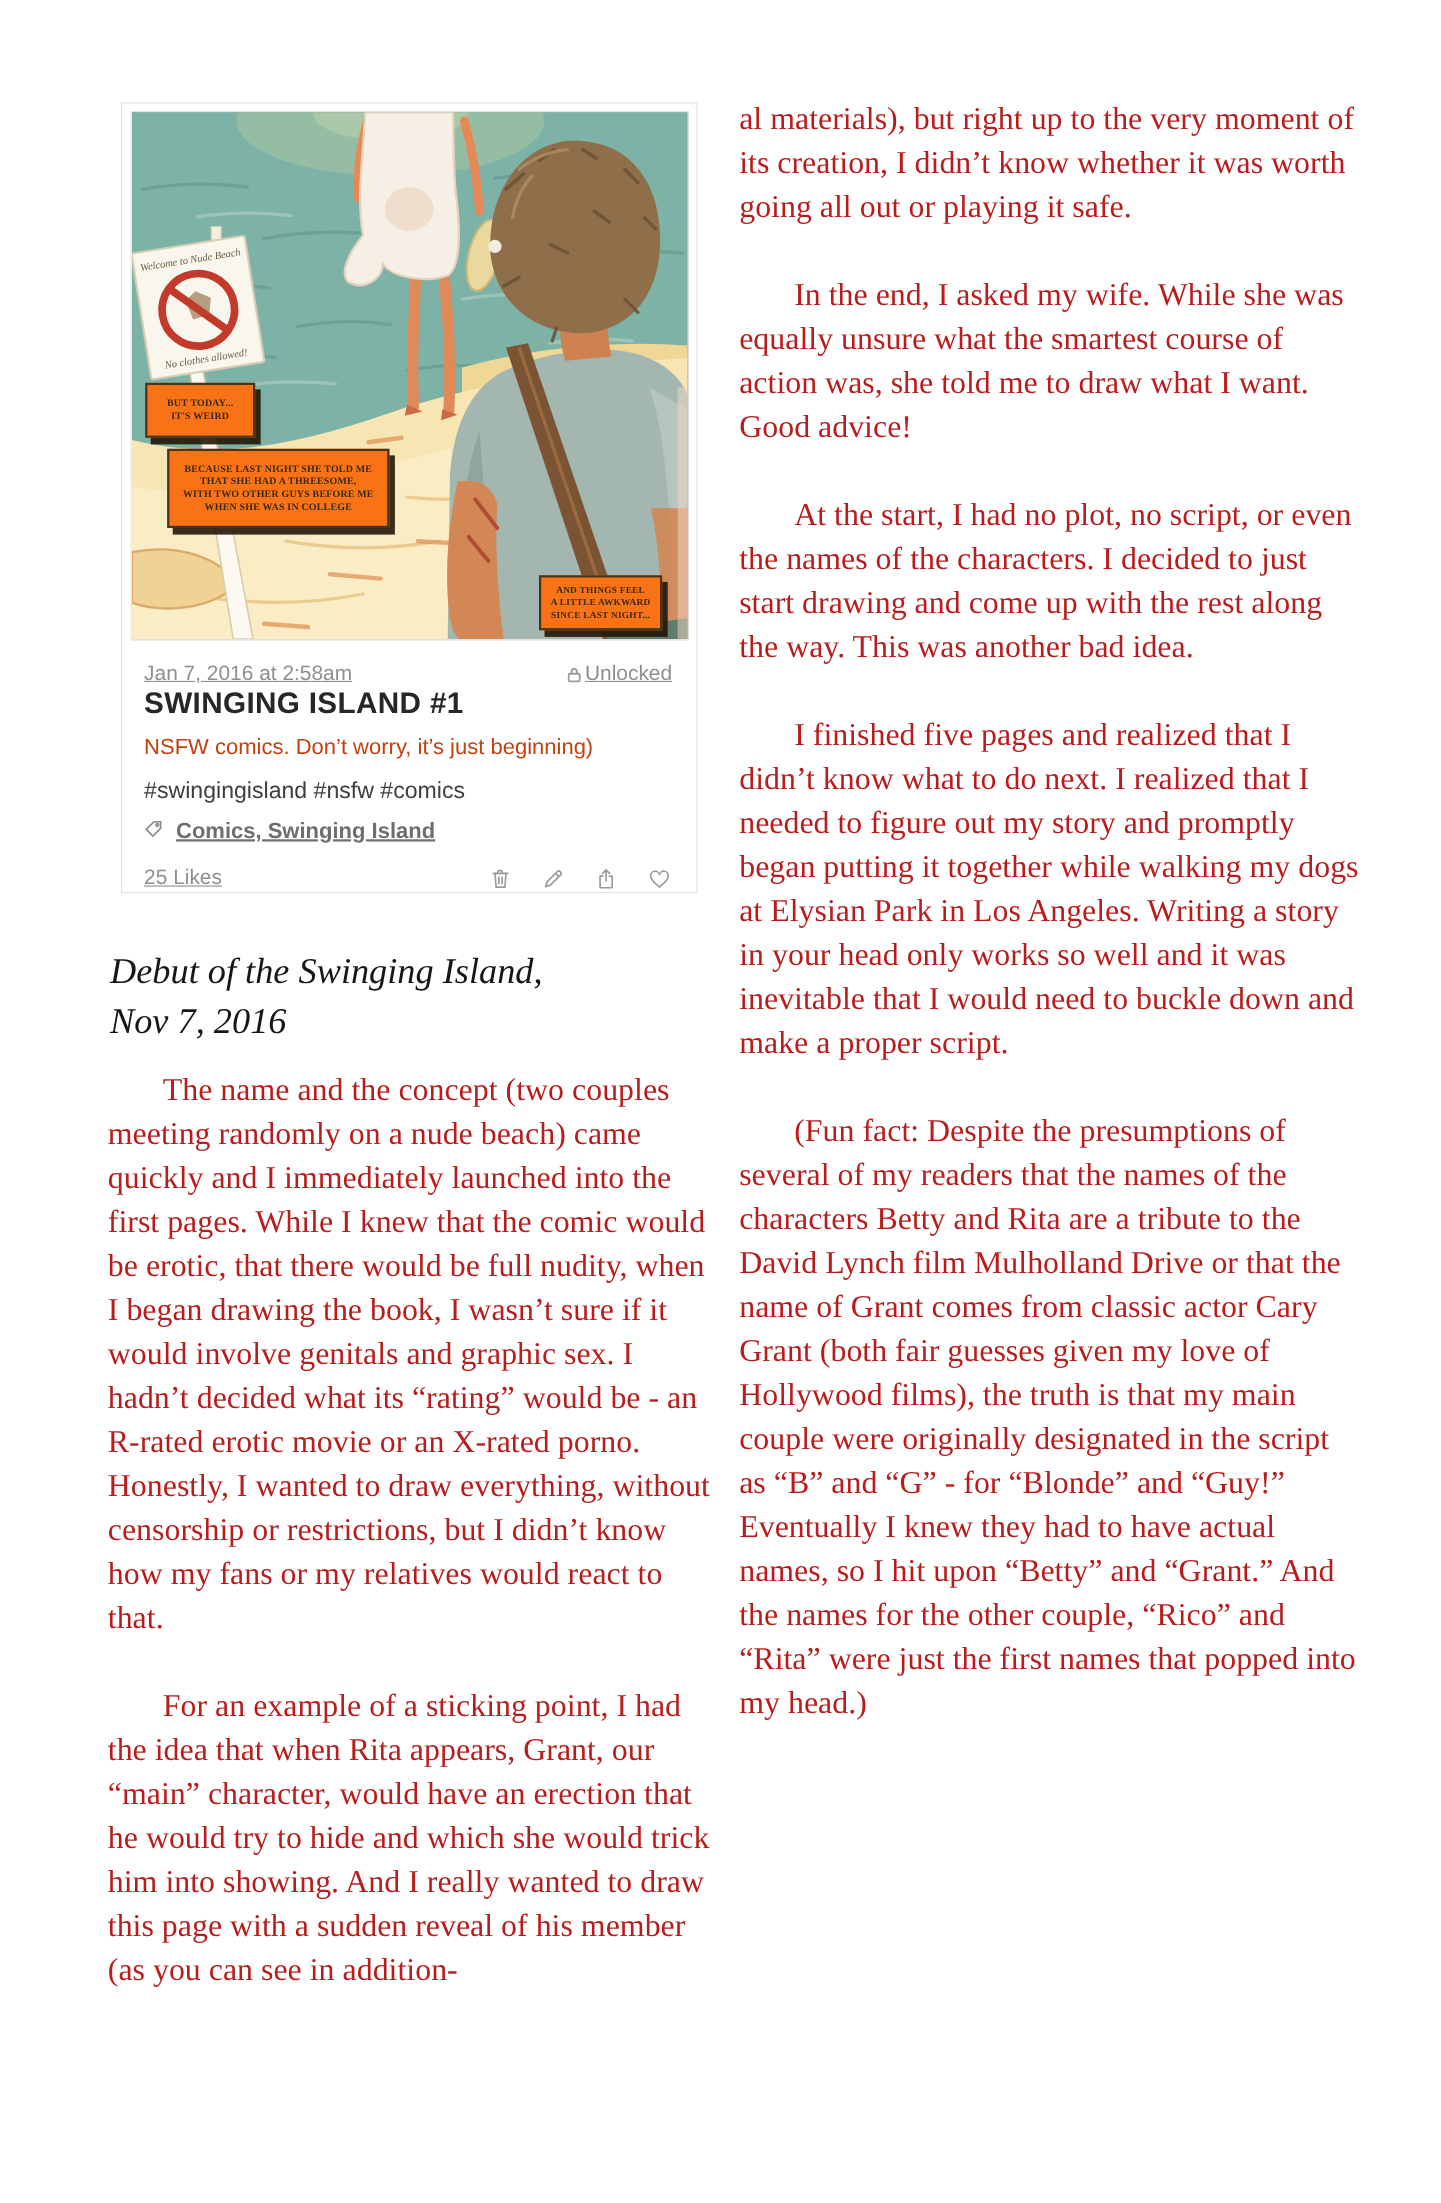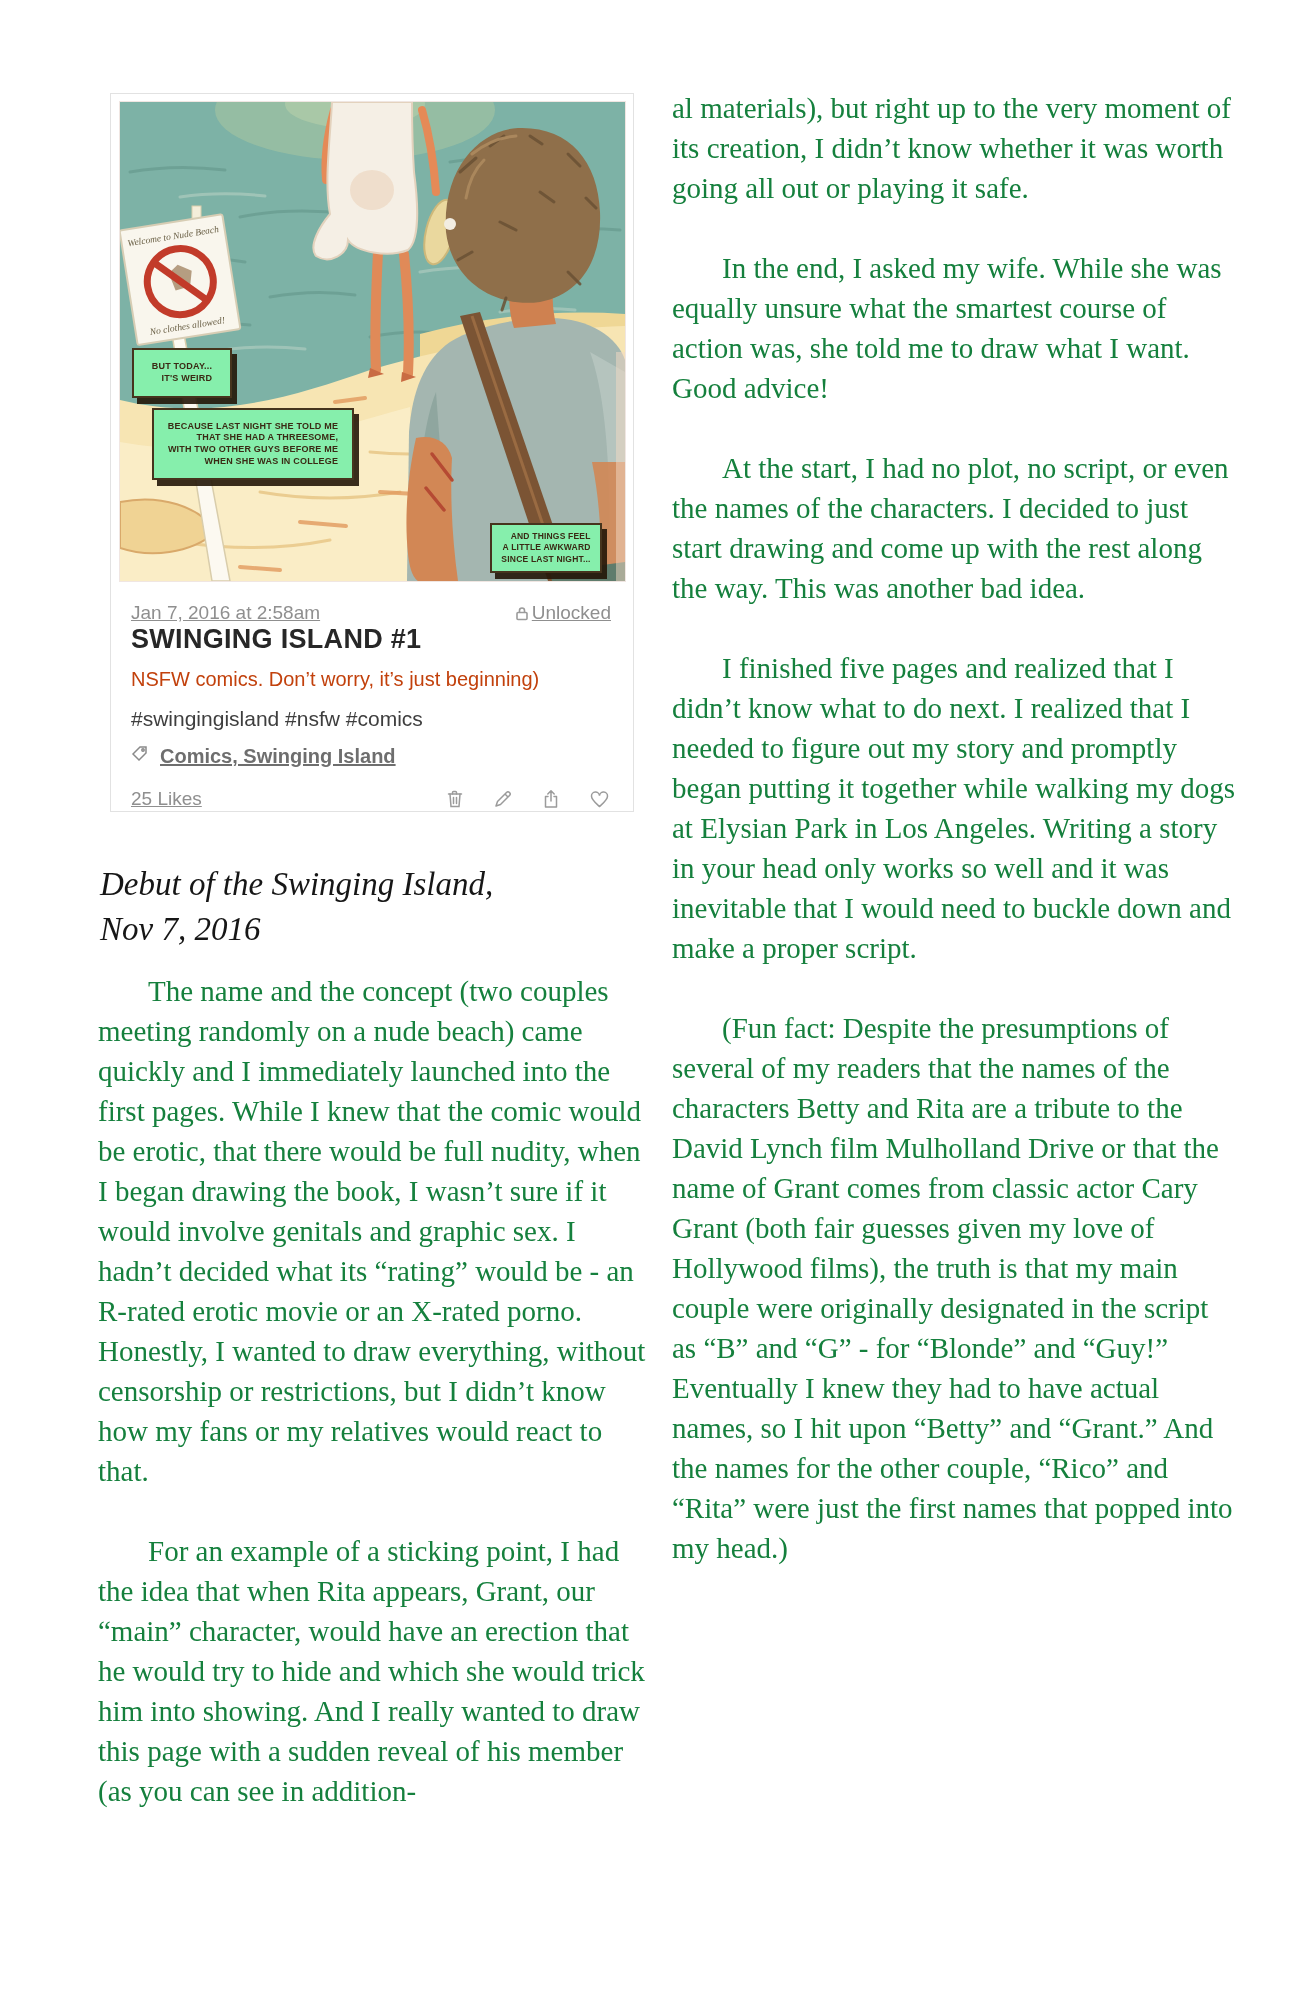--- a/index.html
+++ b/index.html
@@ -7,24 +7,24 @@
         font-family:"Liberation Serif",serif;color:#1c1c1c;}
 
   
   .post-card{position:absolute;left:110px;top:93px;width:524px;height:719px;
              background:#fff;border:1px solid #e2e2e2;box-sizing:border-box;
              font-family:"Liberation Sans",sans-serif;}
   .comic{position:absolute;left:8px;top:7px;width:507px;height:481px;overflow:hidden;
          background:#7db2a6;border:1px solid #f0e6e2;box-sizing:border-box;}
   .comic svg{display:block;}
 
-  .caption-box{position:absolute;background:#86efac;border:2px solid #46341d;
+  .caption-box{position:absolute;background:#f97316;border:2px solid #46341d;
                box-shadow:5px 6px 0 rgba(35,22,8,.9);color:#3a2a14;
-               font-family:Liberation Sans, sans-serif;font-weight:bold;
-               display:flex;align-items:center;justify-content:center;text-align:right;
+               font-family:Liberation Serif, serif;font-weight:bold;
+               display:flex;align-items:center;justify-content:center;text-align:center;
                white-space:pre-line;line-height:1.3;letter-spacing:.2px;}
   .cb-top{left:12px;top:246px;width:96px;height:46px;font-size:9px;}
   .cb-mid{left:32px;top:306px;width:198px;height:68px;font-size:9px;}
   .cb-bottom{left:370px;top:421px;width:108px;height:46px;font-size:8.5px;}
 
   .post-body{position:absolute;left:20px;right:22px;top:508px;}
   .row-date{display:flex;justify-content:space-between;align-items:center;
             font-size:19px;color:#8f8f8f;}
   .u{text-decoration:underline;}
   .lockwrap{display:flex;align-items:center;gap:3px;color:#8f8f8f;}
@@ -36,21 +36,21 @@
   .row-likes{margin-top:20px;display:flex;justify-content:space-between;align-items:center;
              font-size:19px;color:#8f8f8f;}
   .action-icons{display:flex;gap:26px;align-items:center;}
   .icon{display:inline-block;line-height:0;}
 
   
   .photo-caption{position:absolute;left:100px;top:862px;font-style:italic;
                  font-size:33px;line-height:45px;color:#161616;}
 
   
-  .col{position:absolute;font-size:29px;line-height:40px;color:#15803d;}
+  .col{position:absolute;font-size:29px;line-height:40px;color:#b91c1c;}
   .col p{margin:0;text-indent:50px;}
   .col p + p{margin-top:40px;}
   .col p.no-indent{text-indent:0;}
   .col-left{left:98px;top:971px;width:548px;}
   .col-right{left:672px;top:88px;width:564px;}
 </style>
 </head>
 <body>
 
 <div class="page">

